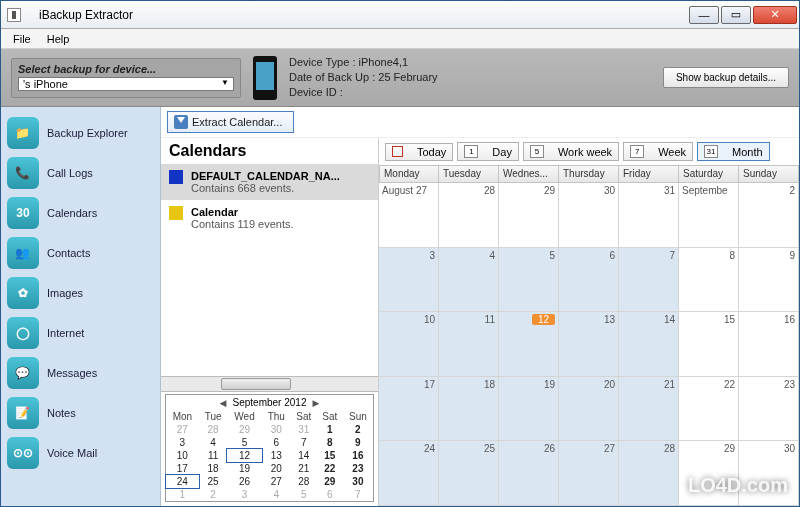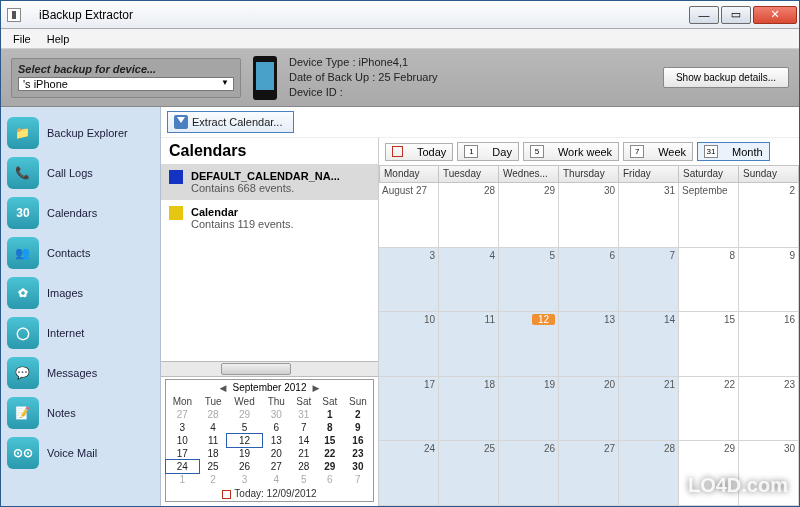--- a/index.html
+++ b/index.html
@@ -242,23 +242,20 @@
                     <td class="other">1</td>
                     <td class="other">2</td>
                     <td class="other">3</td>
                     <td class="other">4</td>
                     <td class="other">5</td>
                     <td class="other">6</td>
                     <td class="other">7</td>
                   </tr>
                 </tbody>
               </table>
-            <div class="today">
-              <span class="sq"></span><span>Today: 12/09/2012</span>
-            </div>
           </div>
         </div>
 
         <div class="right">
           <div class="viewbar">
             <span class="vbtn">
                 <span class="sq"></span>
                 <span>Today</span>
               </span>
             <span class="vbtn">

